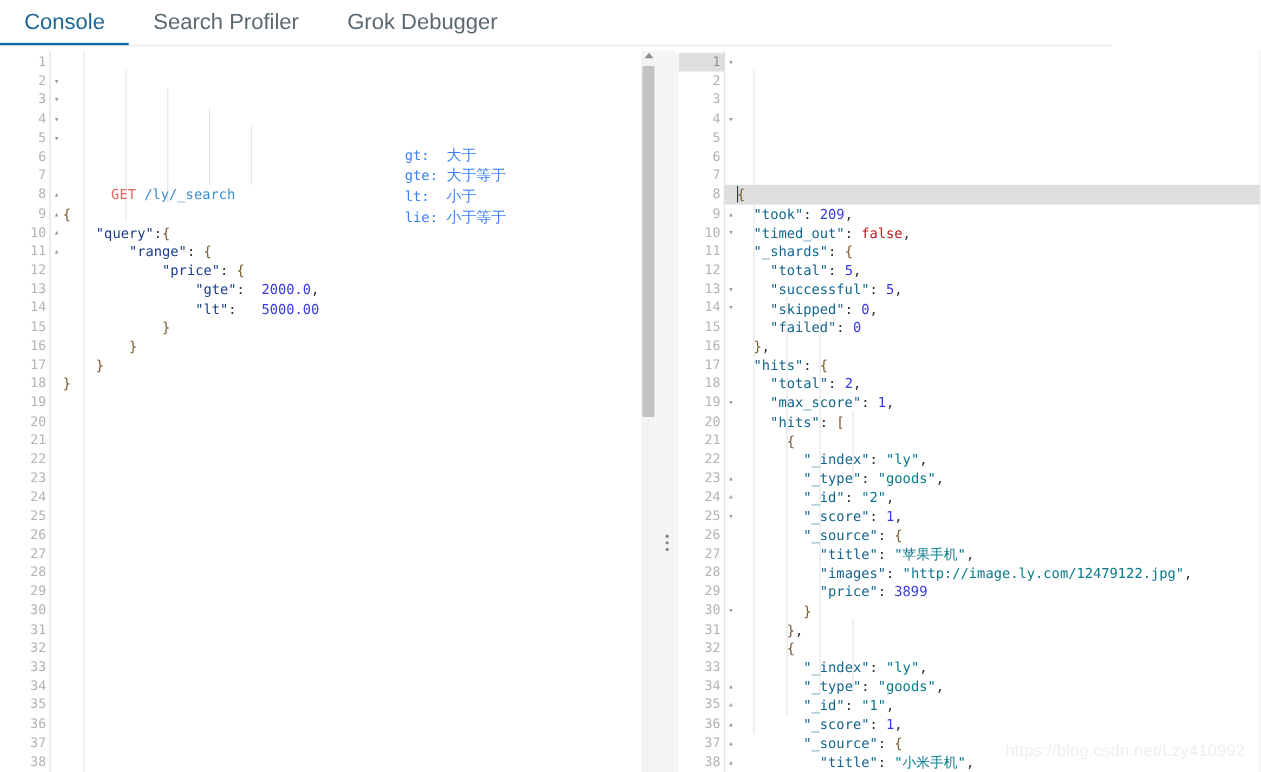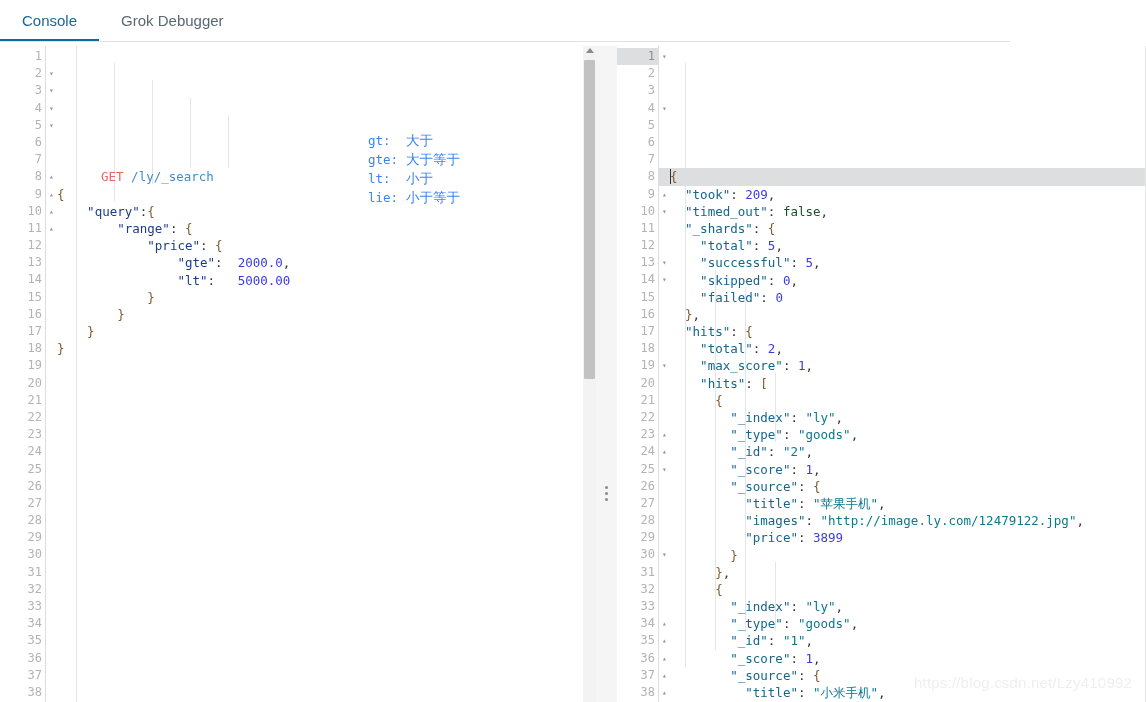--- a/index.html
+++ b/index.html
@@ -17,21 +17,21 @@
     position: absolute; top: 0; left: 0; width: 1146px; height: 42px;
     background: #fff;
   }
   .tabbar-underline {
     position: absolute; top: 41px; left: 0; width: 1010px; height: 1px;
     background: #e0e3e6;
   }
   .tabs { position: absolute; top: 0; left: 0; display: flex; align-items: center; height: 41px; }
   .tab {
     position: relative; height: 41px; display: flex; align-items: center;
-    padding: 16px 22px; font-size: 15px; color: #5a6872; cursor: pointer;
+    padding: 16px 22px; font-size: 20px; color: #5a6872; cursor: pointer;
     white-space: nowrap;
   }
   .tab.active { color: #1a6698; }
   .tab.active::after {
     content: ""; position: absolute; left: 0; right: 0; bottom: 0;
     height: 2px; background: #0d6aa8;
   }
 
   
   .pane {
@@ -76,21 +76,21 @@
   
   .guide {
     position: absolute; top: 0; bottom: 0; width: 1px; background: #e4e4e4;
   }
 
   
   .k    { color: #1a3c8c; }   
   .kt   { color: #14668c; }   
   .s    { color: #0a7a8c; }   
   .n    { color: #3b3be0; }   
-  .bool { color: #14532d; }   
+  .bool { color: #b91c1c; }   
   .p    { color: #333; }      
   .br   { color: #7a5a2e; }   
   .m    { color: #e2685e; margin-left: 44px; }   
   .u    { color: #3d8ecb; margin-top: 40px; }   
 
   
   .caret {
     position: absolute; left: 11px; top: 1px; width: 1px; height: 15px;
     background: #333;
   }
@@ -146,20 +146,23 @@
 </head>
 <body>
 
 <div id="app">
 
   <div class="tabbar">
     <div class="tabbar-underline"></div>
     <div class="tabs">
       <div class="tab active">
         <span>Console</span>
+      </div>
+      <div class="tab">
+        <span>Search Profiler</span>
       </div>
       <div class="tab">
         <span>Grok Debugger</span>
       </div>
     </div>
   </div>
 
   <div class="pane pane-left">
     <div class="editor">
       <div class="gutter" id="left-gutter">

